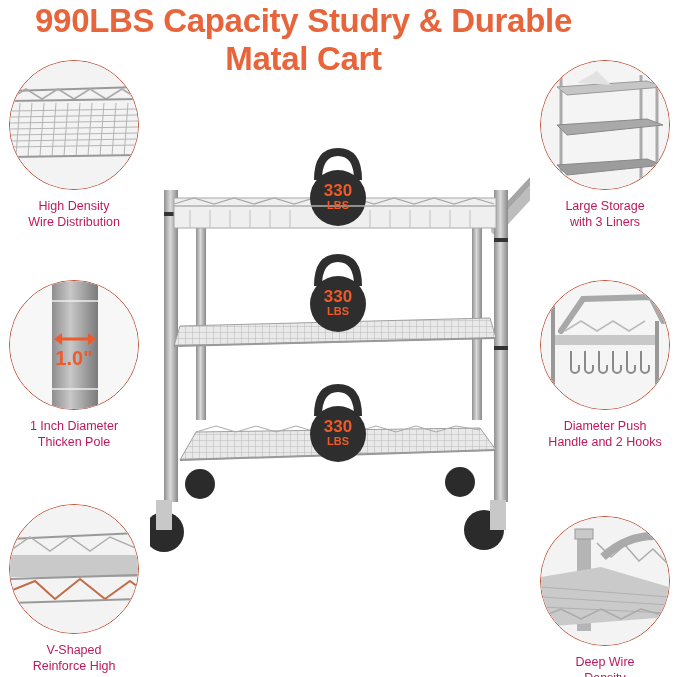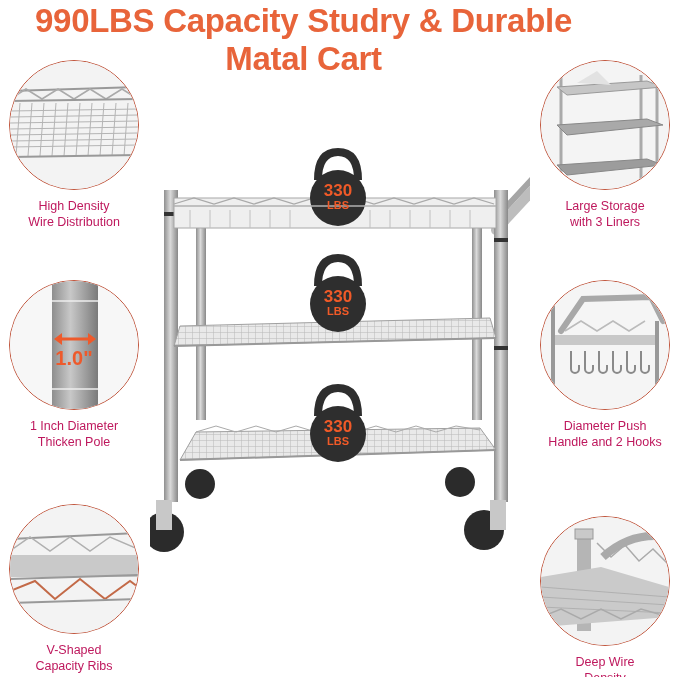--- a/index.html
+++ b/index.html
@@ -89,21 +89,21 @@
       <line x1="0" y1="34" x2="128" y2="28" stroke="#999" stroke-width="2"></line>
       <polyline points="0,46 20,32 40,46 60,32 80,46 100,32 128,44" fill="none" stroke="#b0b0b0" stroke-width="1.5"></polyline>
       <rect x="0" y="50" width="128" height="22" fill="#c9c9c9"></rect>
       <line x1="0" y1="74" x2="128" y2="70" stroke="#999" stroke-width="2"></line>
       <polyline points="0,86 25,76 45,94 70,74 95,94 120,76 128,82" fill="none" stroke="#c36a48" stroke-width="2"></polyline>
       <line x1="0" y1="98" x2="128" y2="94" stroke="#999" stroke-width="2"></line>
     </svg>
   </div>
   <div class="caption">
     <span>V-Shaped</span>
-    <span>Capacity Ribs</span>
+    <span>Reinforce High</span>
   </div>
 </div>
 
 <div class="feature" style="left:535px; top:60px;">
   <div class="circle">
     <svg width="128" height="128" viewBox="0 0 128 128">
       <rect x="0" y="0" width="128" height="128" fill="#f4f4f4"></rect>
       <g stroke="#aaa" stroke-width="3">
           <line x1="20" y1="14" x2="20" y2="118"></line>
           <line x1="100" y1="14" x2="100" y2="118"></line>

